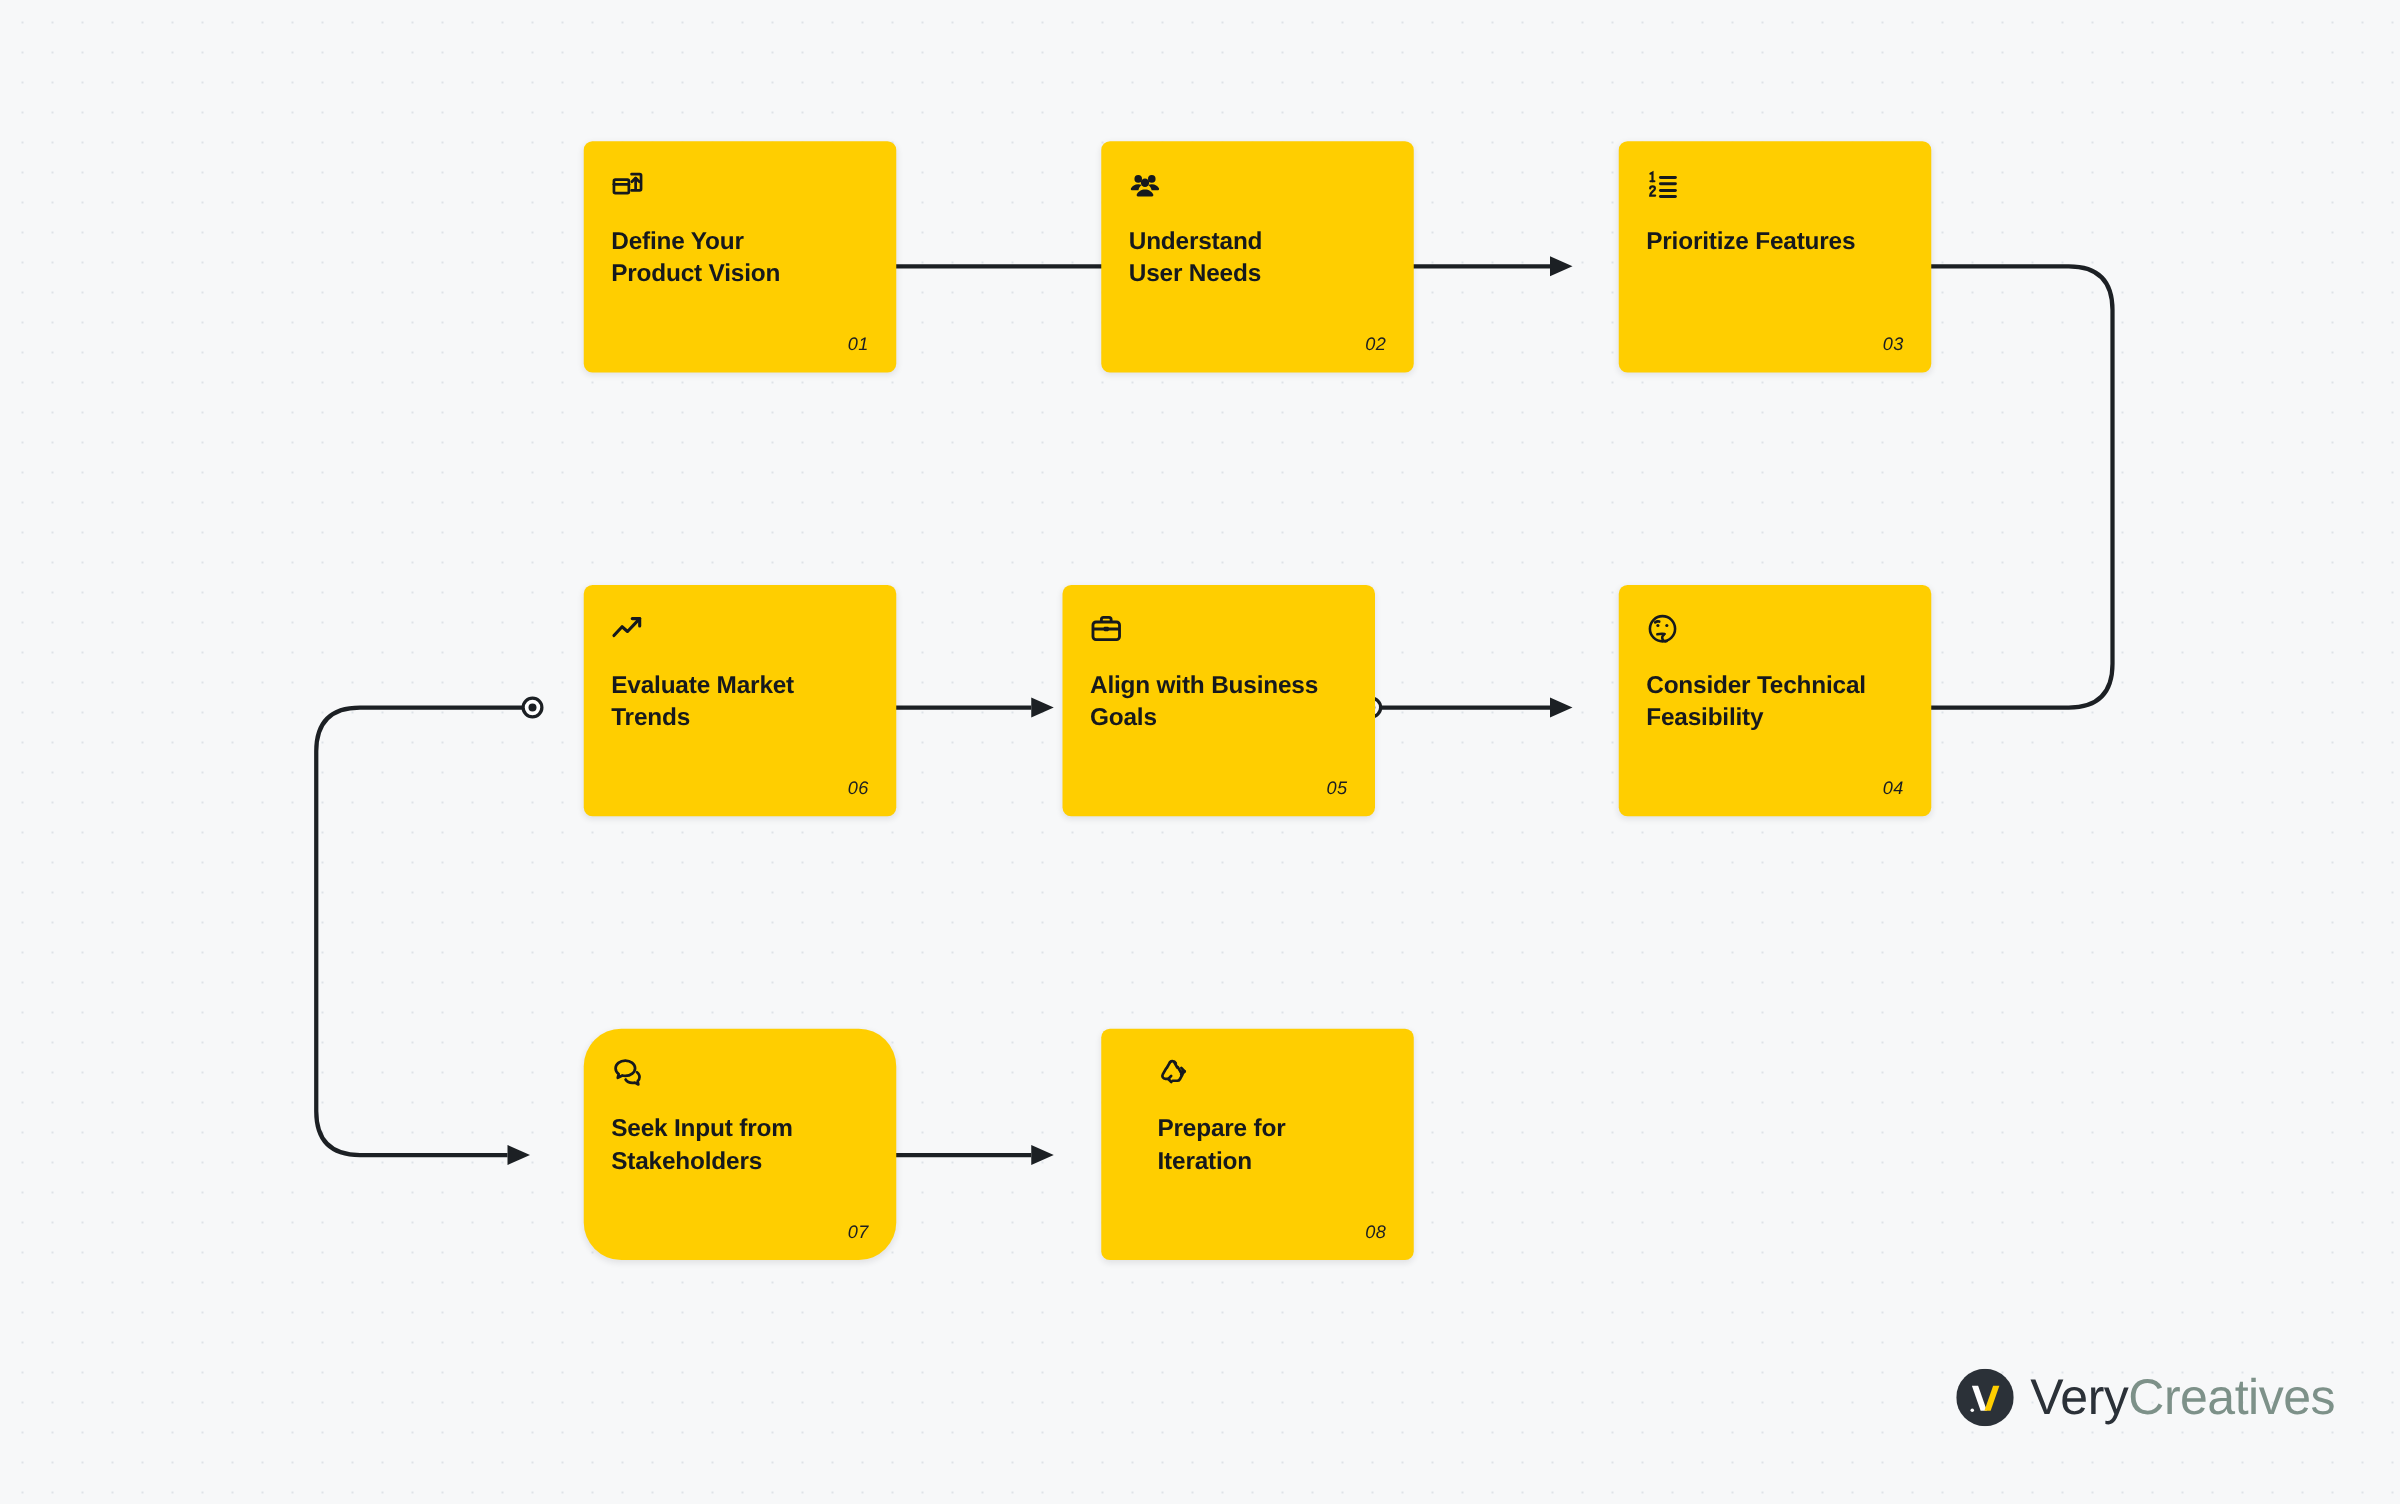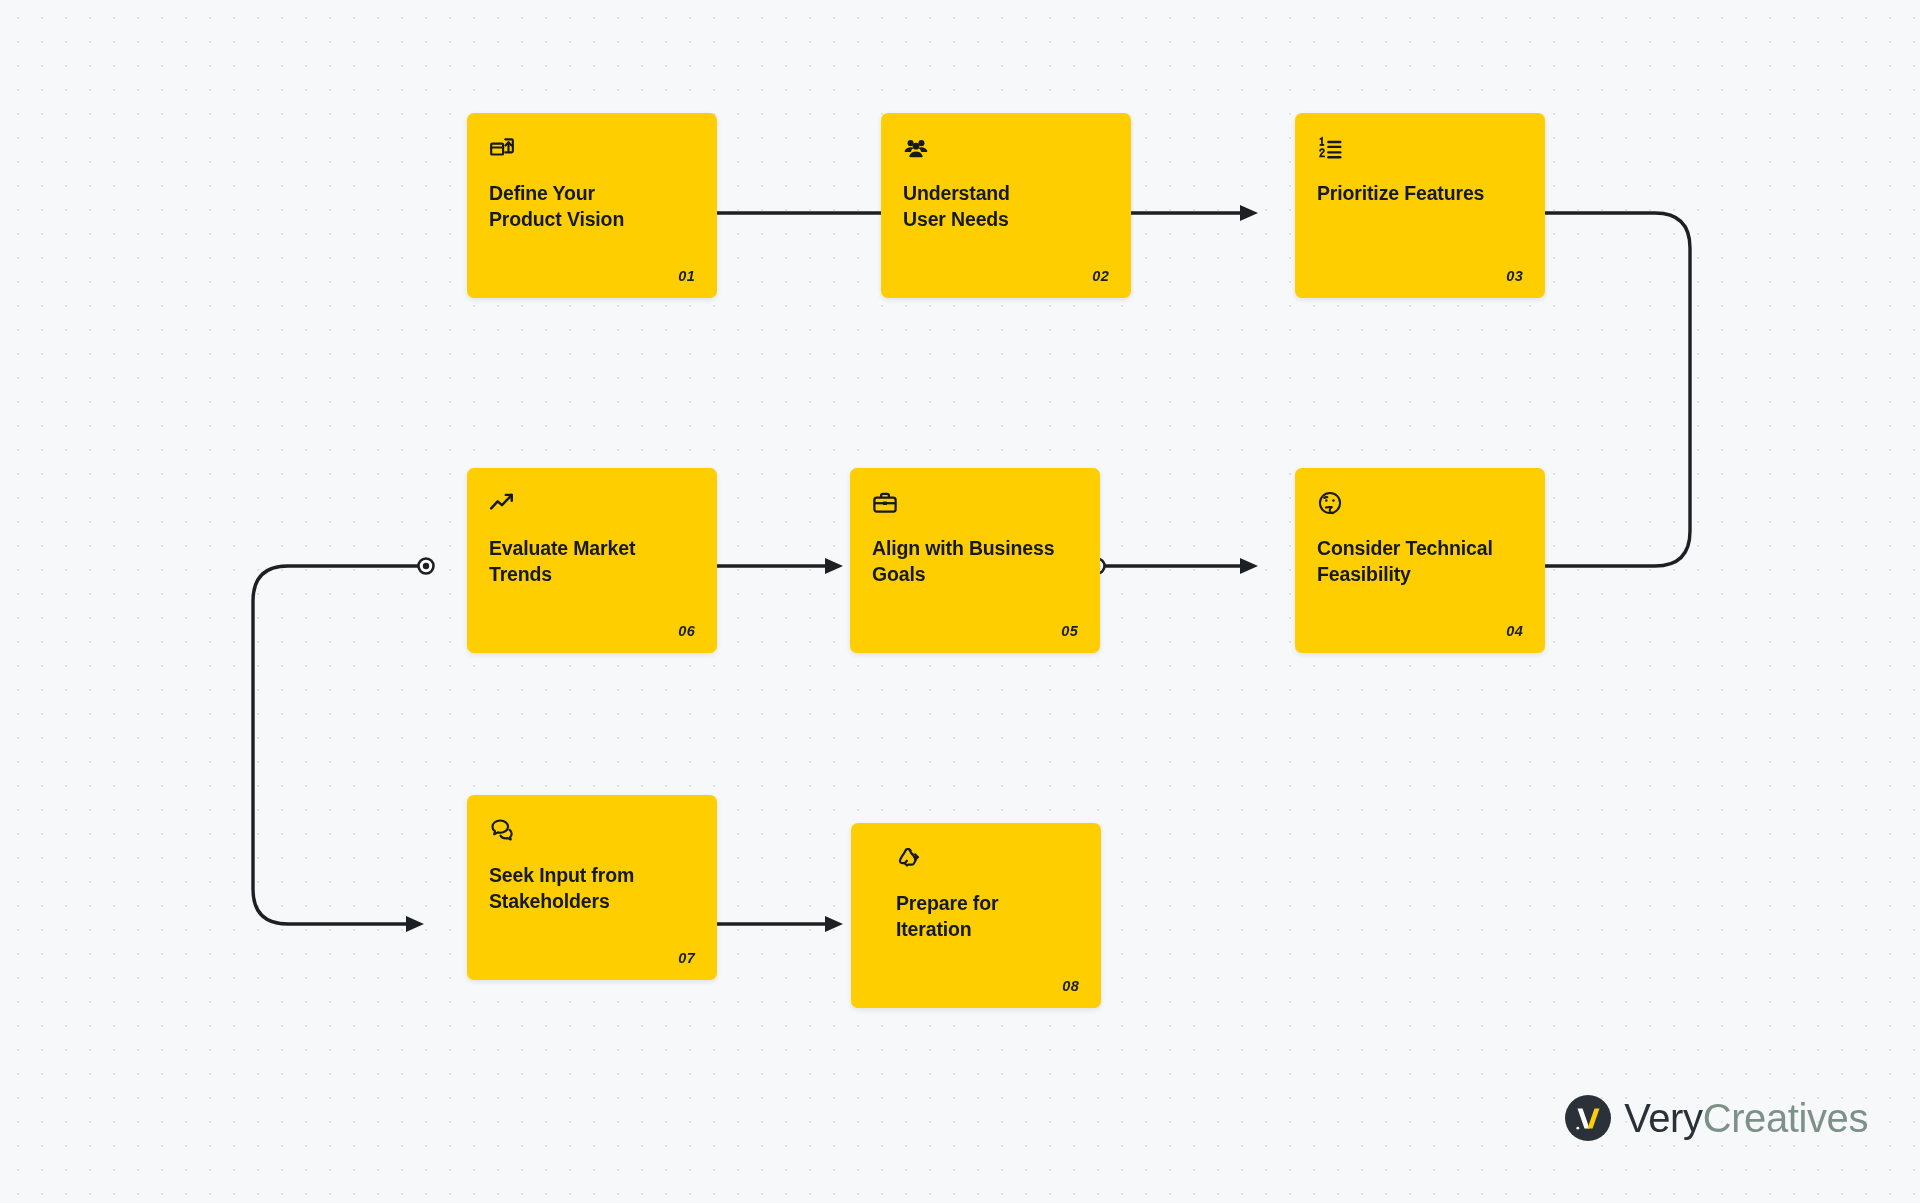--- a/index.html
+++ b/index.html
@@ -69,21 +69,21 @@
     letter-spacing:-0.15px;
     color:#16191d;
     white-space:pre-line;
   }
   .card-number {
     position:absolute;
     right:22px;
     bottom:14px;
     font-size:14.5px;
     font-style:italic;
-    font-weight:700;
+    font-weight:400;
     color:#1b1e22;
     letter-spacing:0.3px;
   }
 
   
   #brand {
     position:absolute;
     right:52px;
     bottom:62px;
     display:flex;
@@ -241,33 +241,33 @@
         <path d="M6.6 7.3c.9-.7 2-.9 3-.6"></path>
         <path d="M8.2 16.1c1.9-.5 3.7-.6 5.4-.3"></path>
         <path d="M13.2 16.2c-1.3.9-1.7 2.3-1.2 3.6.5 1.2 1.9 1.9 3.1 1.4" stroke-width="1.8" fill="none"></path>
       </svg>
     </div>
     <div class="card-title">Consider Technical
 Feasibility</div>
     <div class="card-number">04</div>
   </div>
 
-  <div class="card" style="left:431px; top:795px;">
+  <div class="card" style="left:431px; top:823px;border-radius:30px;">
     <div class="card-icon">
       <svg width="26" height="26" viewBox="0 0 24 24" fill="none" stroke="currentColor" stroke-width="2" stroke-linecap="round" stroke-linejoin="round">
         <path d="M10.4 3.2c-4 0-7.2 2.5-7.2 5.7 0 1.7.9 3.2 2.3 4.2L4.8 16l3.4-1.8c.7.2 1.4.3 2.2.3 4 0 7.2-2.5 7.2-5.6S14.4 3.2 10.4 3.2z"></path>
         <path d="M19 11.8c1.2.9 1.9 2.2 1.9 3.6 0 1.2-.5 2.3-1.4 3.1l.5 2.3-2.6-1.3c-.6.2-1.2.2-1.8.2-2.2 0-4.1-1-5-2.5"></path>
       </svg>
     </div>
     <div class="card-title">Seek Input from
 Stakeholders</div>
     <div class="card-number">07</div>
   </div>
 
-  <div class="card" style="left:815px; top:823px;padding-left:45px;">
+  <div class="card" style="left:845px; top:823px;padding-left:45px;">
     <div class="card-icon">
       <svg width="26" height="26" viewBox="0 0 24 24" fill="none" stroke="currentColor" stroke-width="2" stroke-linecap="round" stroke-linejoin="round">
         <path d="M12.2 4.1 14.6 8.3"></path>
         <path d="M9.2 4.4c1.3-1.2 3.4-.9 4.3.7"></path>
         <path d="M9.3 4.3 6.9 8.5"></path>
         <path d="M6.3 9.1 3.9 13.4c-.8 1.5.2 3.3 1.9 3.3h2.5"></path>
         <polyline points="10.1,14.5 8.0,16.8 10.2,19.0"></polyline>
         <path d="M15.0 8.0l2.6 4.4"></path>
         <path d="M17.2 11.3 20 11.2"></path>
         <polyline points="17.6,8.6 20.1,11.2 17.5,13.6"></polyline>

